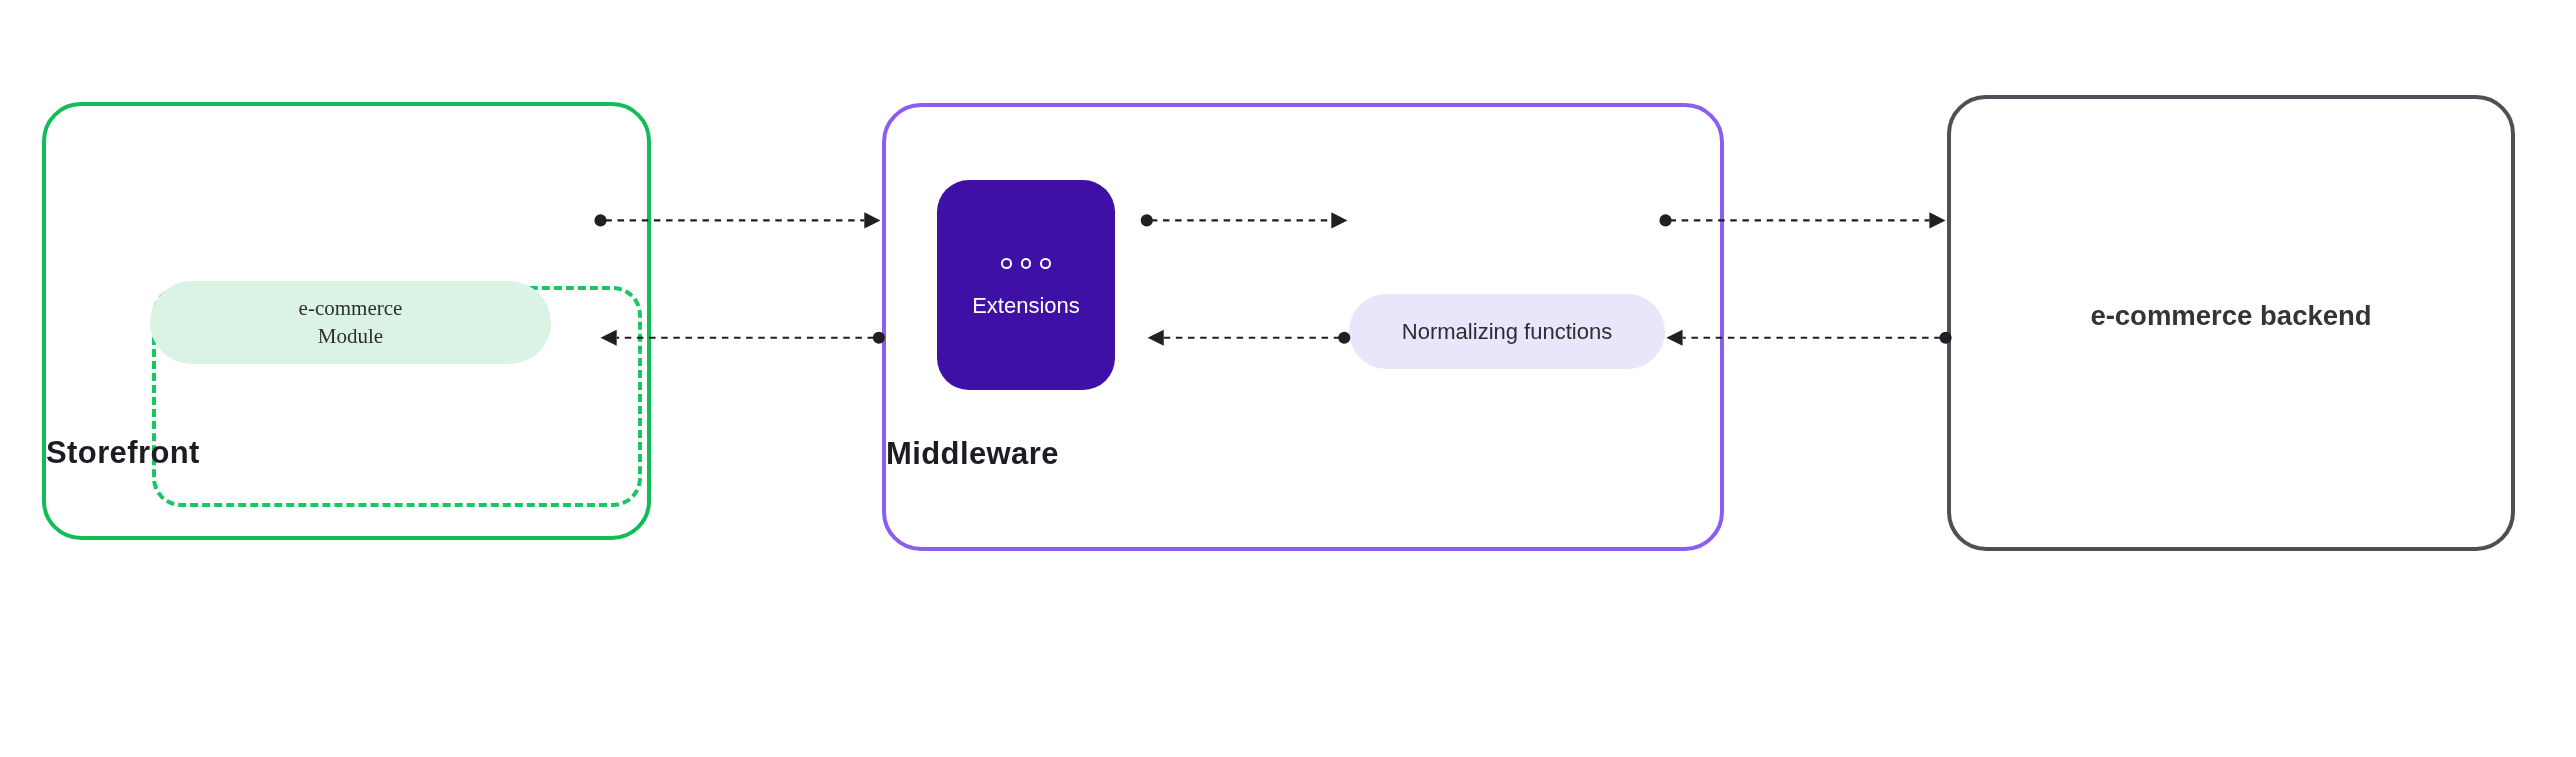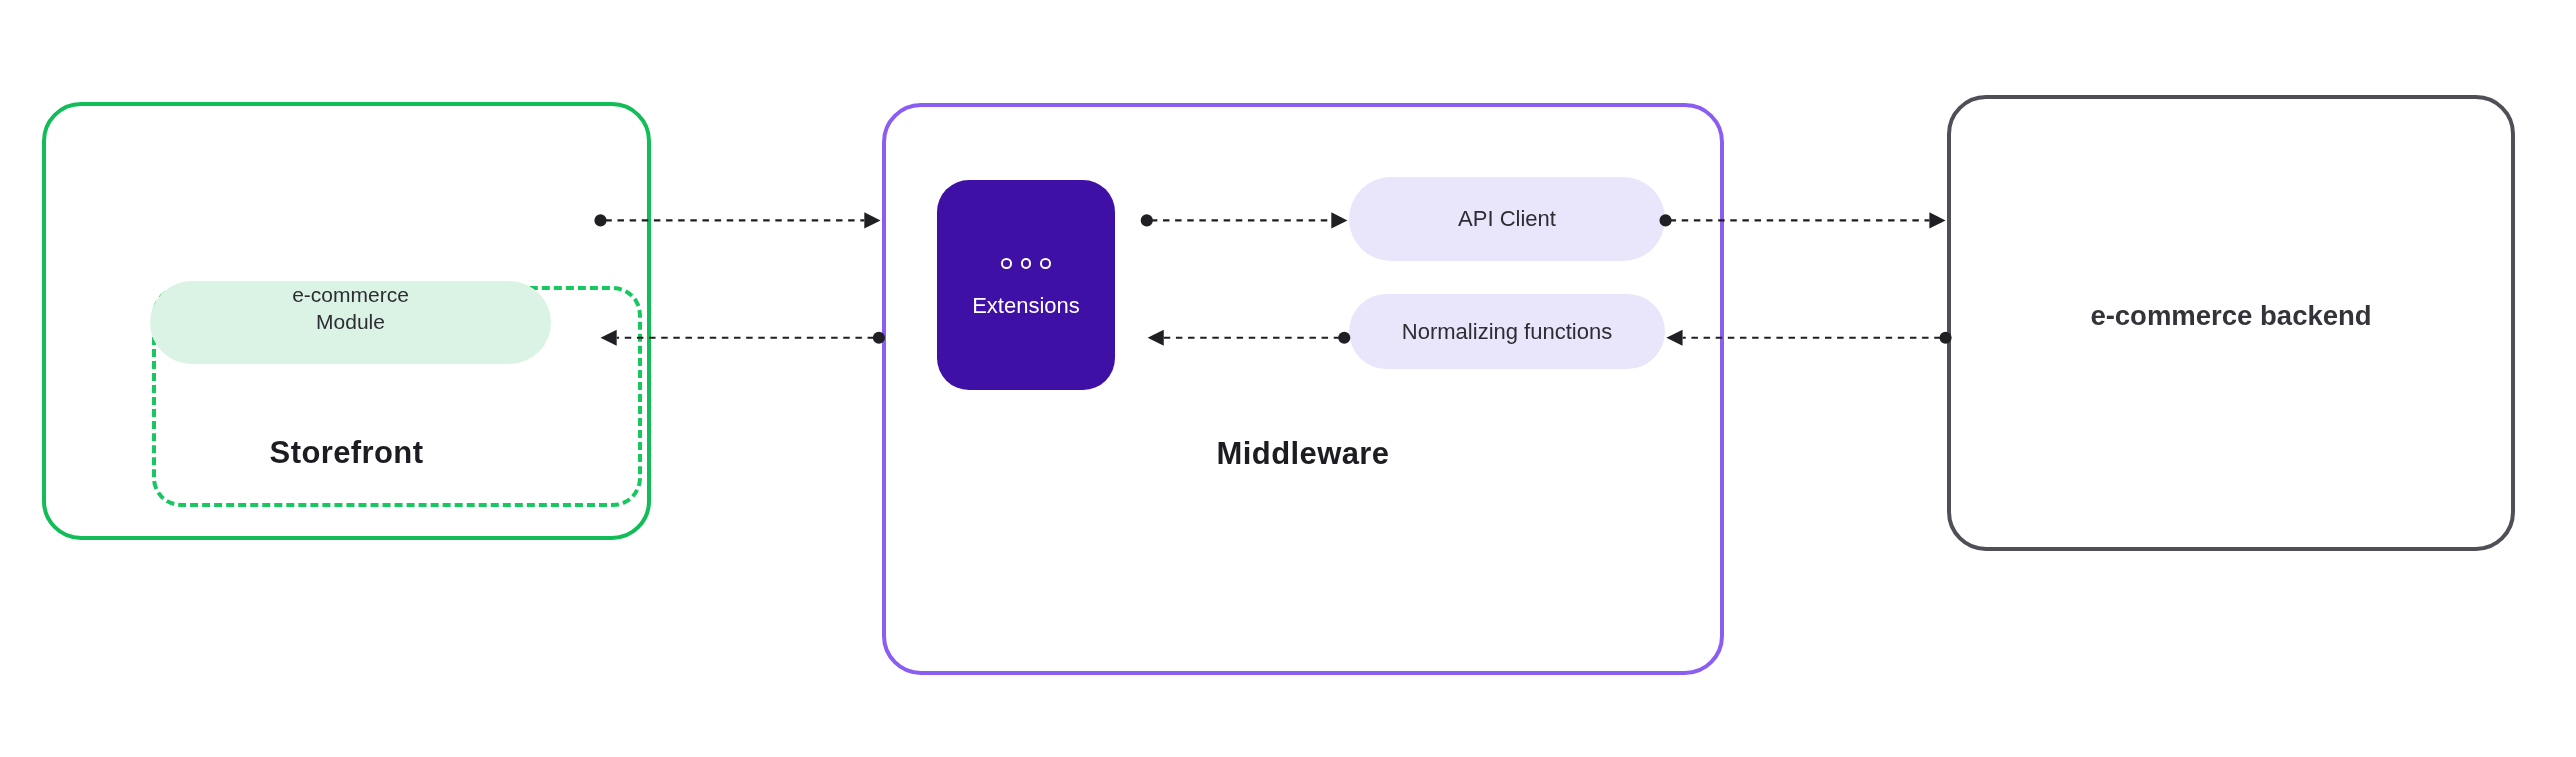--- a/index.html
+++ b/index.html
@@ -10,45 +10,45 @@
     height: 758px;
     background: #ffffff;
     font-family: "Liberation Sans", sans-serif;
     overflow: hidden;
   }
   .abs { position: absolute; box-sizing: border-box; }
 
   
   .group-box { border-radius: 39px; background: #ffffff; }
   .storefront-box { left: 42px; top: 102px; width: 609px; height: 438px; border: 4.9px solid var(--green); }
-  .middleware-box { left: 882px; top: 103px; width: 842px; height: 572px; border: 4.9px solid var(--purple); }
+  .middleware-box { left: 882px; top: 103px; width: 842px; height: 448px; border: 4.9px solid var(--purple); }
   .backend-box    { left: 1947px; top: 95px; width: 568px; height: 456px; border: 4.9px solid var(--slate); }
 
   .group-title {
     position: absolute; left: 0; width: 100%;
-    text-align: center; font-weight: 700; font-size: 31px;
+    font-weight: 700; font-size: 31px;
     color: var(--ink); letter-spacing: 0.4px;
   }
   .storefront-title { top: 329px; }
   .middleware-title { top: 329px; }
 
   
   .sdk-box {
     left: 106px; top: 180px; width: 490px; height: 221px;
     border: 4px dashed var(--green-dash); border-radius: 29px;
   }
   .sdk-label {
     position: absolute; left: 0; top: 42px; width: 100%;
     text-align: center; font-size: 25px; font-weight: 500; color: var(--ink);
   }
   .module-pill {
     left: 150px; top: 281px; width: 401px; height: 83px;
     background: var(--mint); border-radius: 42px;
-    display: flex; flex-direction: column; align-items: center; justify-content: flex-start;
-    font-size: 21px; line-height: 1.3; color: var(--text); text-align: center;
+    display: flex; flex-direction: column; align-items: center; justify-content: center;
+    font-size: 21px; line-height: 1.3; color: var(--text); text-align: center; font-family: Liberation Serif, serif;
   }
 
   
   .extensions-box {
     left: 937px; top: 180px; width: 178px; height: 210px;
     background: var(--indigo); border-radius: 32px;
     display: flex; flex-direction: column; align-items: center;
   }
   .dots-row { display: flex; gap: 9px; margin-top: 78px; }
   .dot-circle {
@@ -98,23 +98,20 @@
     <div class="group-title middleware-title">Middleware</div>
   </div>
   <div class="abs extensions-box">
     <div class="dots-row">
       <span class="dot-circle"></span>
       <span class="dot-circle"></span>
       <span class="dot-circle"></span>
     </div>
     <div class="extensions-label">Extensions</div>
   </div>
-  <div class="abs pill api-pill">
-    <span>API Client</span>
-  </div>
   <div class="abs pill norm-pill">
     <span>Normalizing functions</span>
   </div>
 
   <div class="abs group-box backend-box">
     <div class="backend-title">e-commerce backend</div>
   </div>
 
   <svg class="arrows-svg" width="2576" height="758" viewBox="0 0 3183 936">
 

